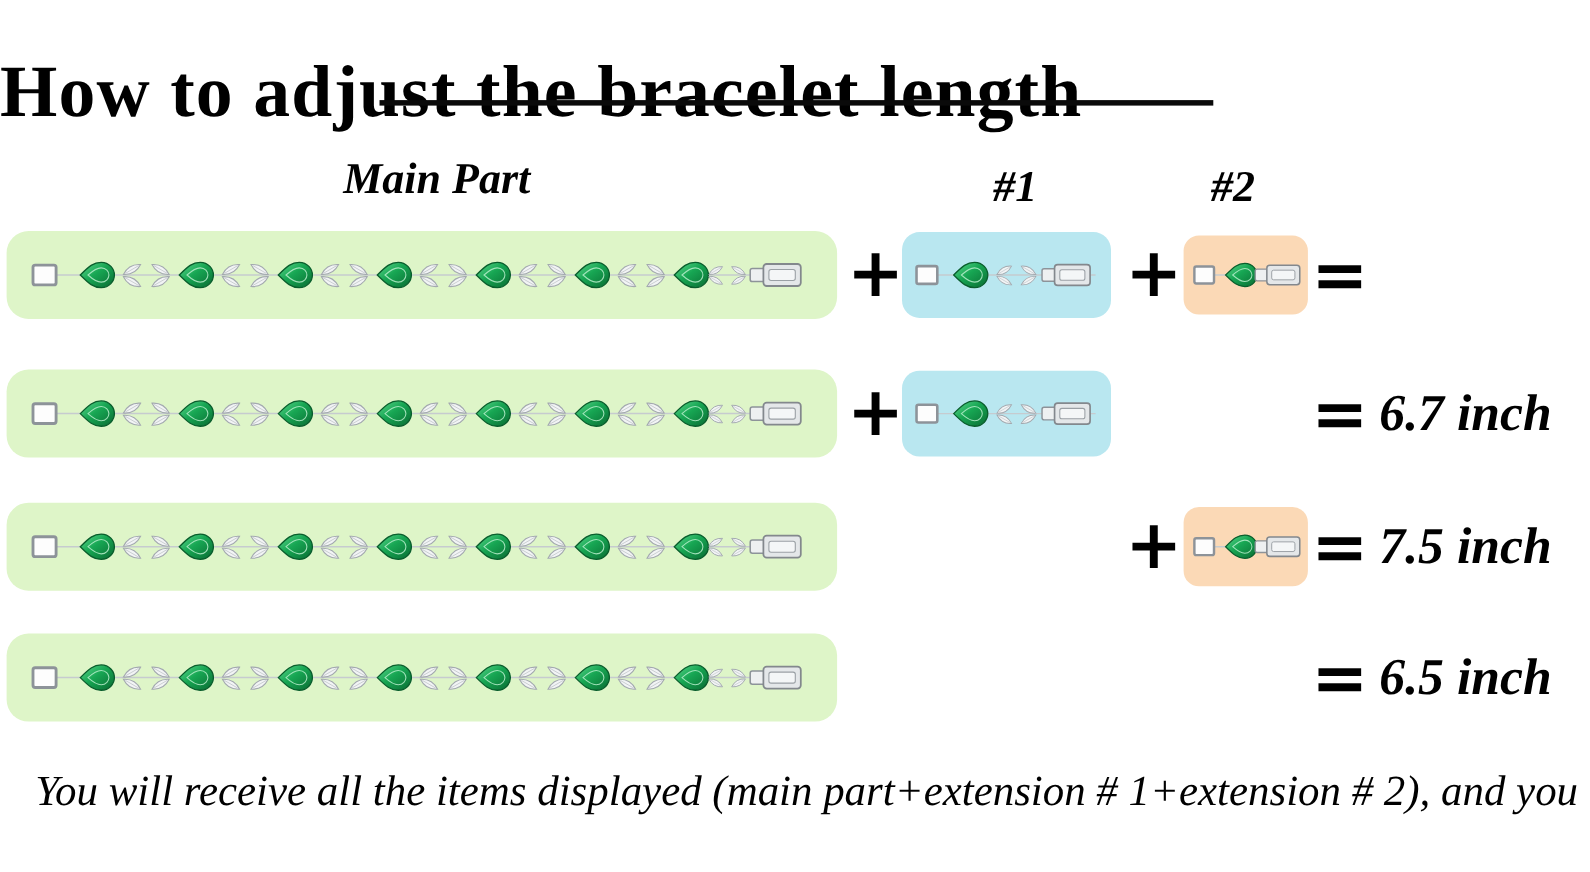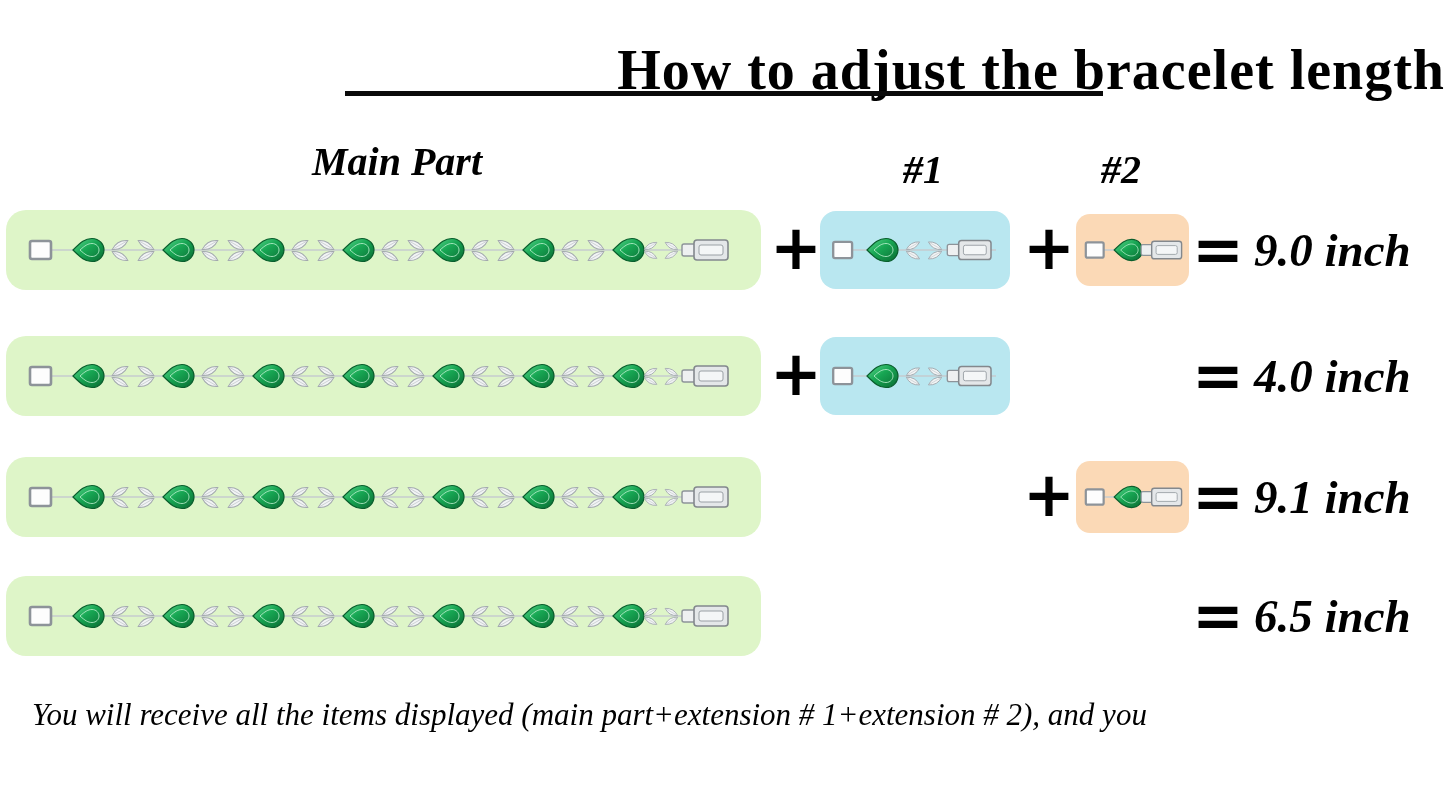--- a/index.html
+++ b/index.html
@@ -4,41 +4,41 @@
 <style>
   :root{
     --green:#def5c8;
     --blue:#b9e7f0;
     --orange:#fbd9b6;
     --ink:#000000;
   }
   html,body{margin:0;padding:0;background:#ffffff;}
   .page{position:relative;width:1445px;height:793px;background:#ffffff;overflow:hidden;
         font-family:"Liberation Serif","DejaVu Serif",serif;color:var(--ink);}
-  .title{position:absolute;top:0;left:0;width:100%;text-align:right;
-         font-size:56px;font-weight:700;letter-spacing:1px;white-space:nowrap;}
+  .title{position:absolute;top:0;left:0;width:100%;text-align:left;
+         font-size:67px;font-weight:700;letter-spacing:1px;white-space:nowrap;}
   .underline{position:absolute;left:345px;top:91px;width:758px;height:5px;background:#0a0a0a;}
   .lbl{position:absolute;font-weight:700;font-style:italic;white-space:nowrap;}
   .lbl-main{left:312px;top:138px;font-size:40px;}
   .lbl-1{left:903px;top:146px;font-size:40px;}
   .lbl-2{left:1101px;top:146px;font-size:40px;}
   .row{position:absolute;left:0;width:1445px;height:80px;}
   .r1{top:210px}.r2{top:336px}.r3{top:457px}.r4{top:576px}
   .mainbox{position:absolute;left:6px;top:0;width:755px;height:80px;background:var(--green);border-radius:20px;}
   .extbox1{position:absolute;left:820px;top:1px;width:190px;height:78px;background:var(--blue);border-radius:16px;}
   .extbox2{position:absolute;left:1076px;top:4px;width:113px;height:72px;background:var(--orange);border-radius:14px;}
   .fill{position:absolute;left:0;top:0;width:100%;height:100%;}
   .op{position:absolute;top:0;height:80px;line-height:76px;font-size:62px;font-weight:700;
       font-family:"DejaVu Sans","Liberation Sans",sans-serif;}
   .plus1{left:770px}
   .plus2{left:1023px}
   .result{position:absolute;left:1192px;top:0;height:80px;display:flex;align-items:center;gap:10px;}
   .eq{font-size:62px;font-weight:700;font-family:"DejaVu Sans","Liberation Sans",sans-serif;line-height:1;}
   .len{font-size:47px;font-weight:700;font-style:italic;white-space:nowrap;}
-  .footer{position:absolute;left:32px;top:696px;font-style:italic;font-size:31px;line-height:1.24;white-space:nowrap;}
+  .footer{position:absolute;left:32px;top:696px;font-style:italic;font-size:39px;line-height:1.24;white-space:nowrap;}
 </style>
 </head>
 <body>
 
 <svg width="0" height="0" style="position:absolute" aria-hidden="true">
   <defs>
     <linearGradient id="gemG" x1="0%" y1="0%" x2="100%" y2="100%">
       <stop offset="0%" stop-color="#5fd98f"></stop>
       <stop offset="45%" stop-color="#17a653"></stop>
       <stop offset="100%" stop-color="#0a6c33"></stop>
@@ -122,57 +122,56 @@
         </svg>
     </div>
     <span class="op plus2">+</span>
     <div class="extbox2">
       <svg class="fill" viewBox="0 0 113 72">
           <use href="#ext2chain"></use>
         </svg>
     </div>
     <div class="result">
       <span class="eq">=</span>
-      <span class="len">9.0 inch</span>
     </div>
   </div>
 
   <div class="row r2">
     <div class="mainbox">
       <svg class="fill" viewBox="0 0 755 80">
           <use href="#mainchain"></use>
         </svg>
     </div>
     <span class="op plus1">+</span>
     <div class="extbox1">
       <svg class="fill" viewBox="0 0 190 78">
           <use href="#ext1chain"></use>
         </svg>
     </div>
     <div class="result">
       <span class="eq">=</span>
-      <span class="len">4.0 inch</span>
+      <span class="len">6.7 inch</span>
     </div>
   </div>
 
   <div class="row r3">
     <div class="mainbox">
       <svg class="fill" viewBox="0 0 755 80">
           <use href="#mainchain"></use>
         </svg>
     </div>
     <span class="op plus2">+</span>
     <div class="extbox2">
       <svg class="fill" viewBox="0 0 113 72">
           <use href="#ext2chain"></use>
         </svg>
     </div>
     <div class="result">
       <span class="eq">=</span>
-      <span class="len">9.1 inch</span>
+      <span class="len">7.5 inch</span>
     </div>
   </div>
 
   <div class="row r4">
     <div class="mainbox">
       <svg class="fill" viewBox="0 0 755 80">
           <use href="#mainchain"></use>
         </svg>
     </div>
     <div class="result">

